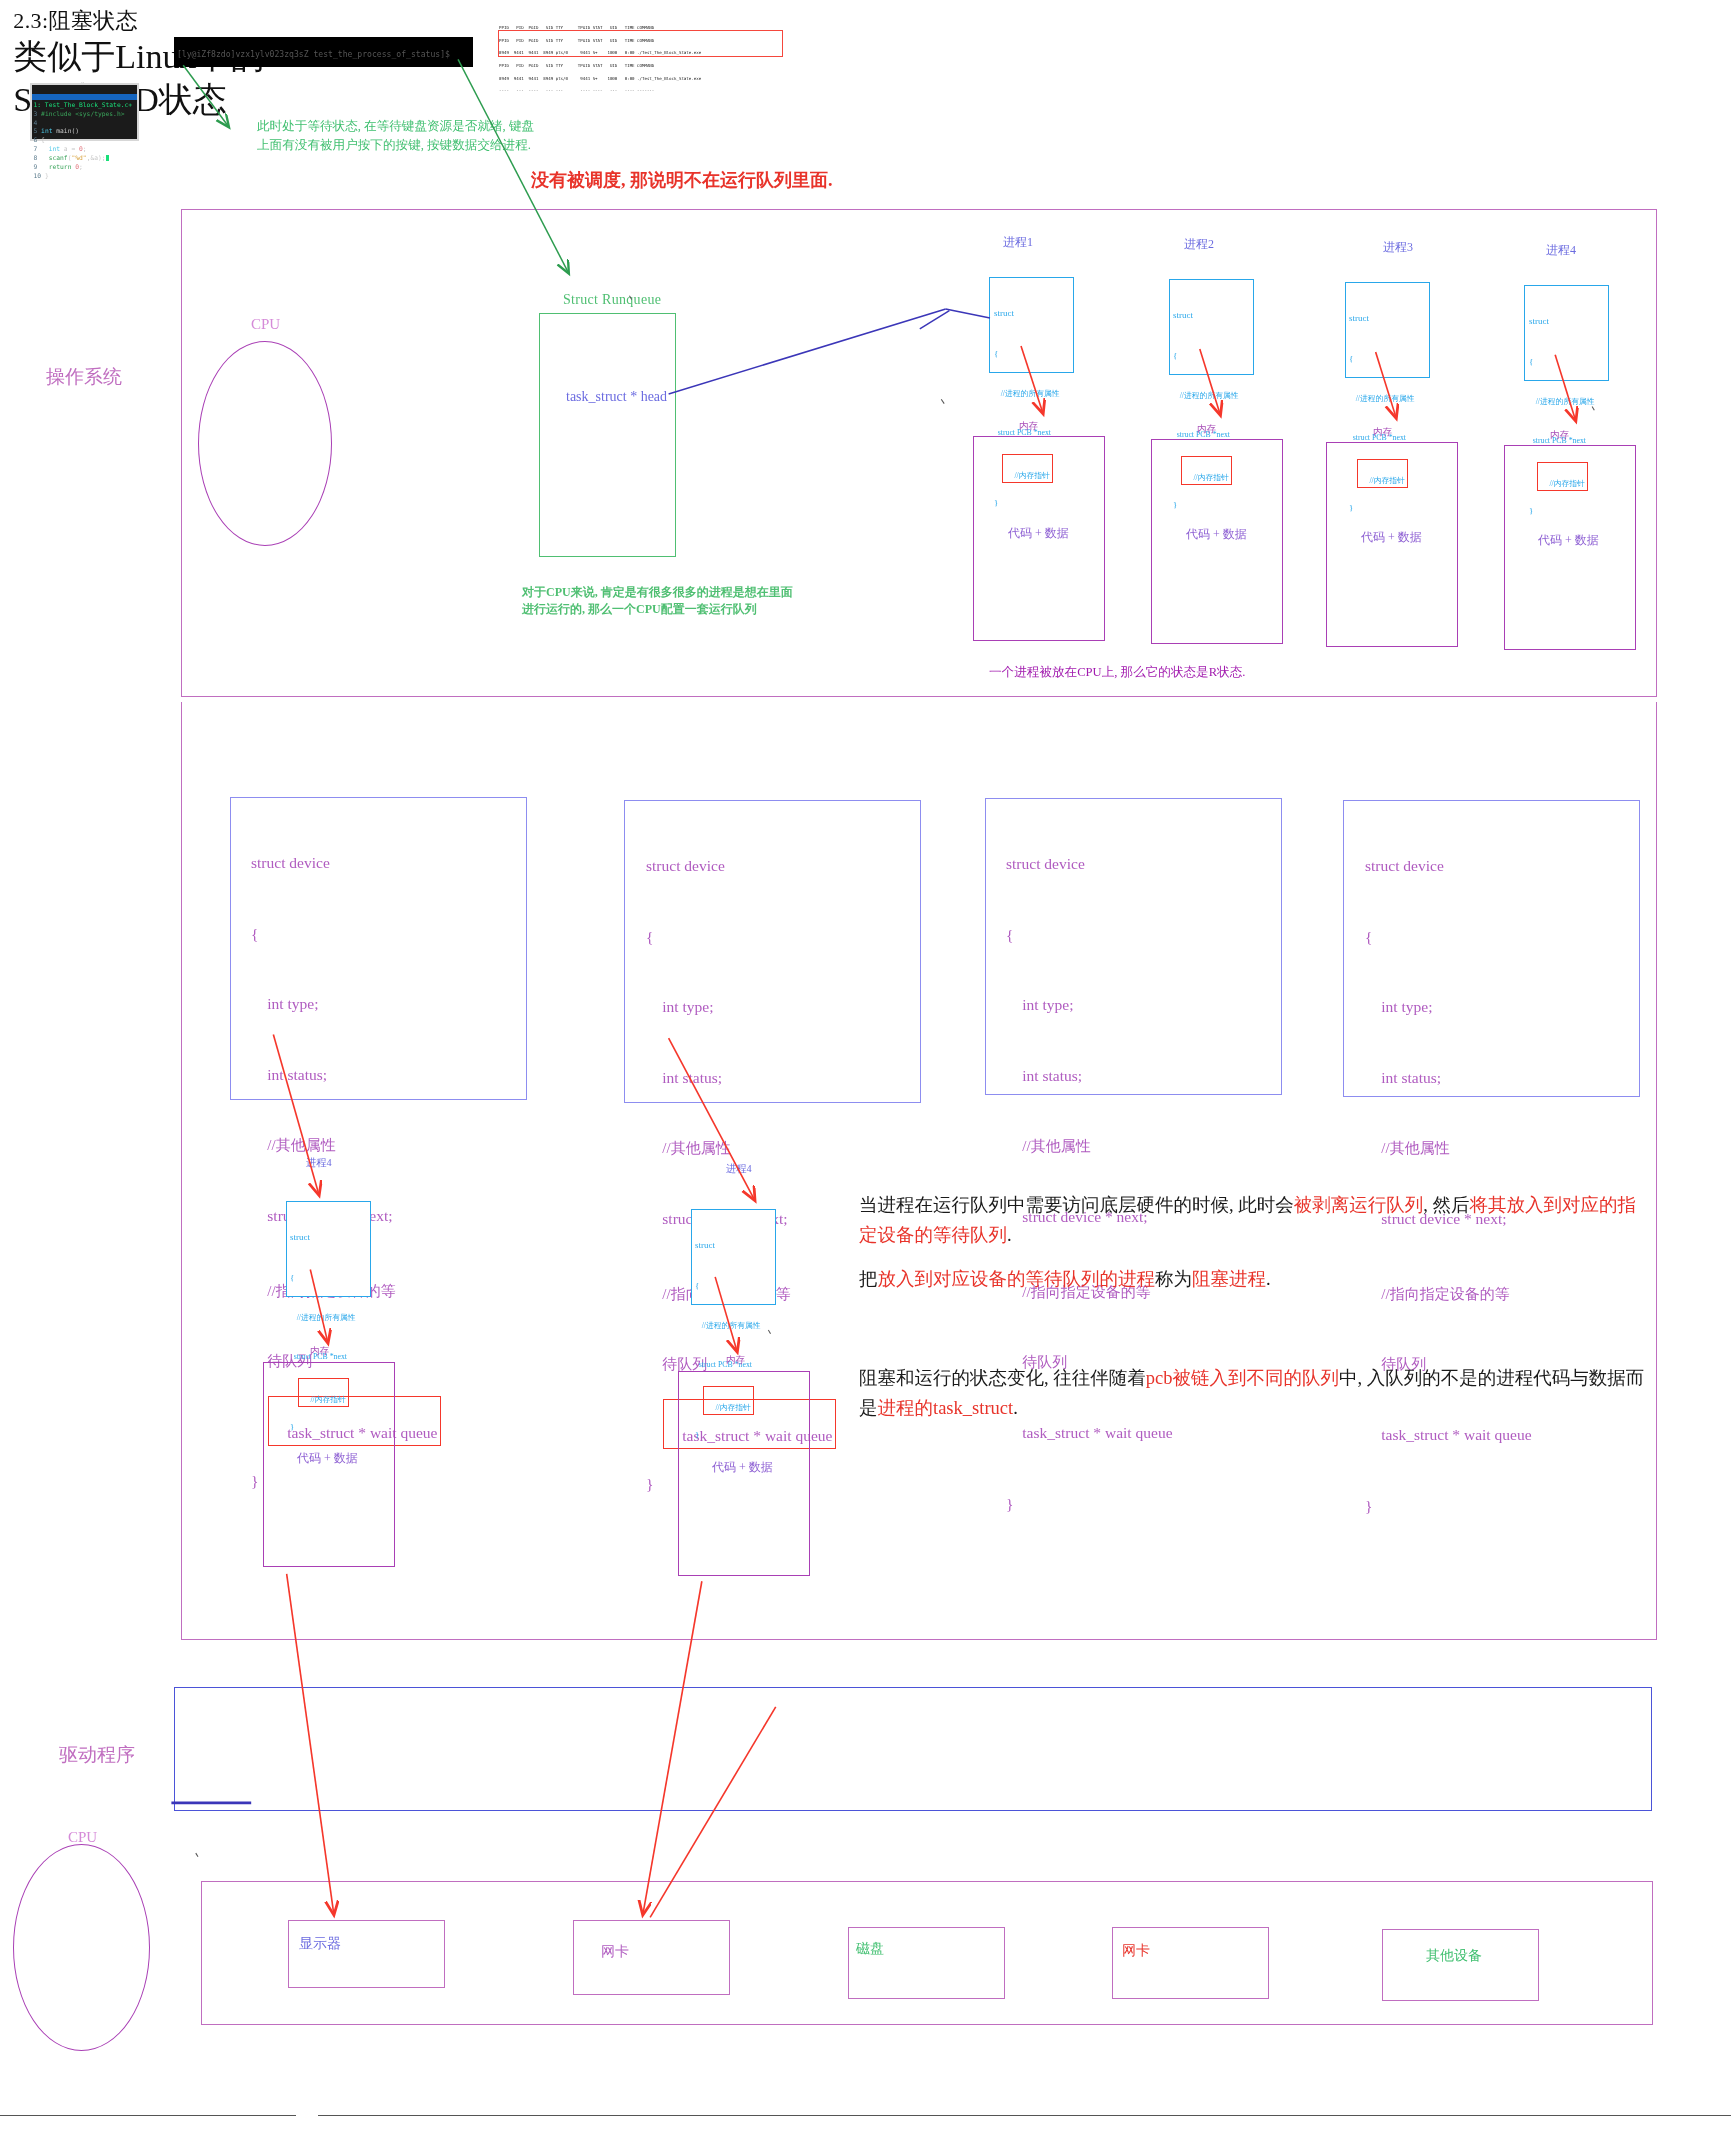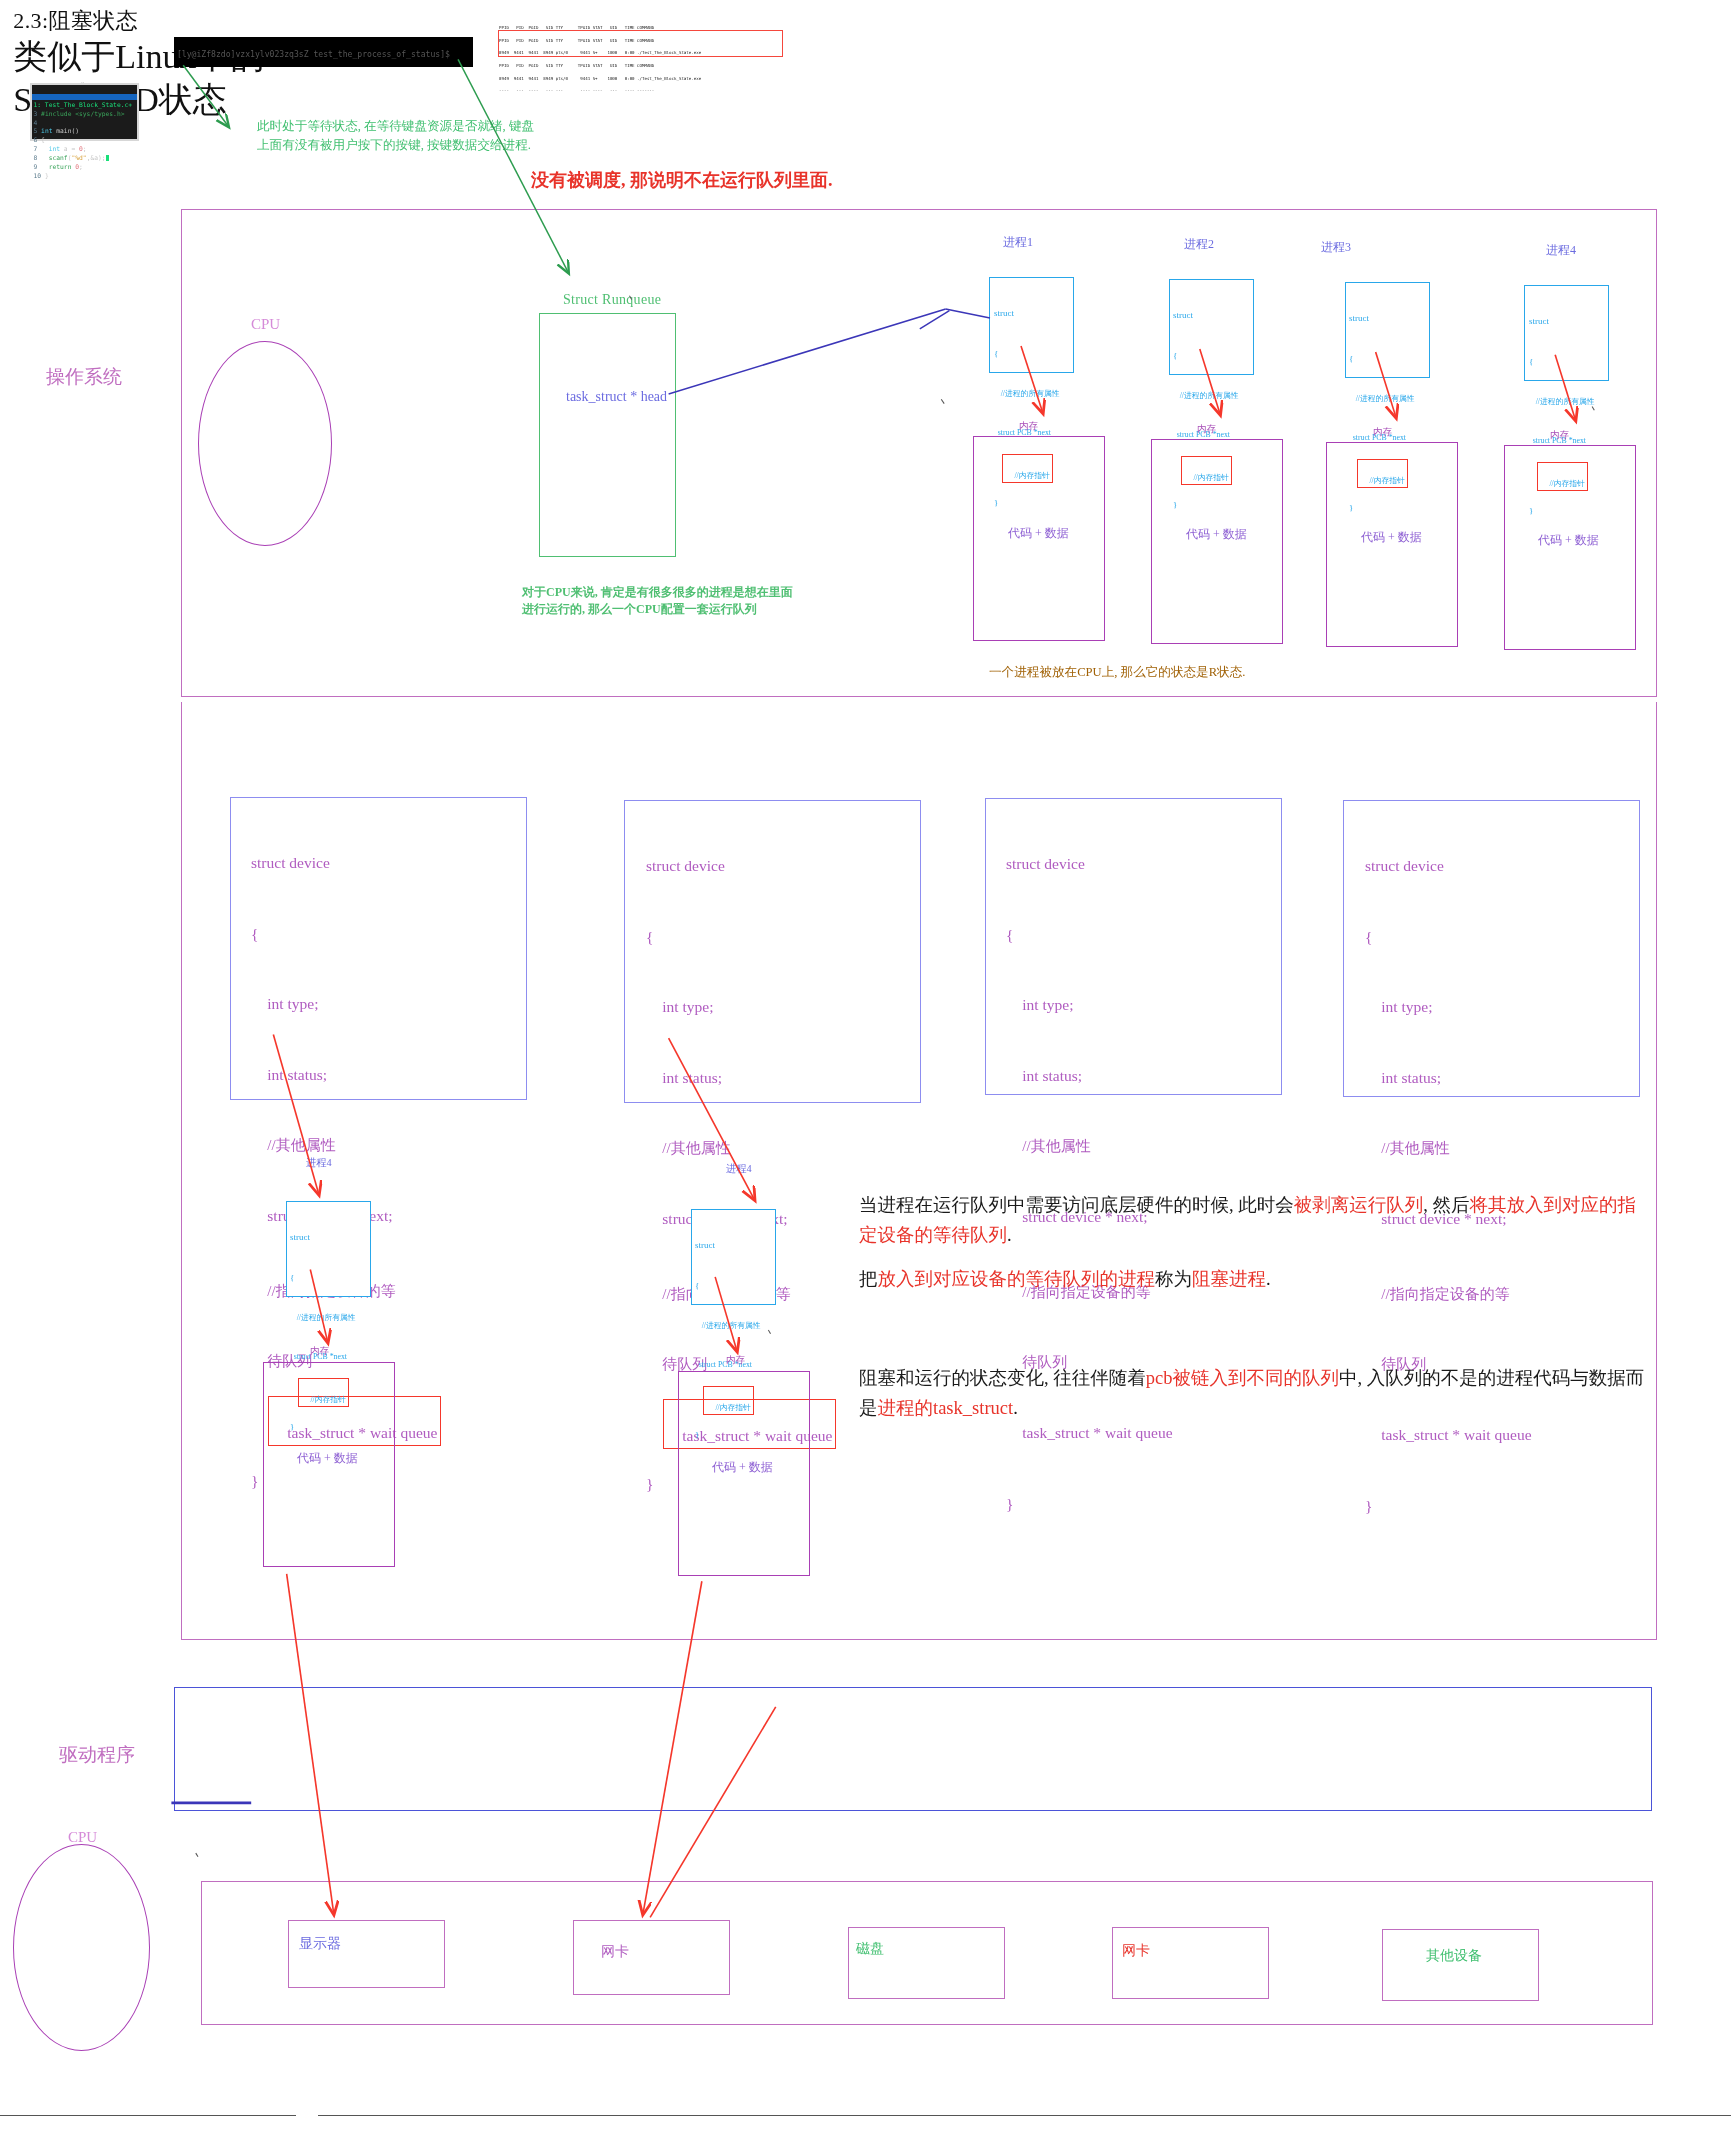--- a/index.html
+++ b/index.html
@@ -67,21 +67,21 @@
 
   
   .t { white-space:pre; }
   .proc-label   { color:#6b6be0; font-size:12px; }
   .mem-label    { color:#a84fb8; font-size:9.6px; }
   .struct-txt   { color:#29a7ea; font-size:9px; line-height:1.5; white-space:pre; }
   .struct-txt .cn { font-size:7.8px; }
   .mem-body     { color:#8d5fd3; font-size:12px; }
   .dev-txt      { color:#b05cc0; font-size:15.5px; line-height:1.52; white-space:pre; }
   .dev-txt .cn  { font-size:15px; }
-  .pink-txt     { color:#a16207;text-align:center; }
+  .pink-txt     { color:#a21caf;text-align:center; }
   .sec-label    { color:#c06ec0; font-size:19px; }
   .cpu-label    { color:#d58ad8; font-size:15px; }
   .struct-rq    { color:#4fbf72; font-size:14px; letter-spacing:0.3px; }
   .taskhead     { color:#6b6be0; font-size:14px; }
 
   .note-green { color:#3fbf6f; font-size:12.6px; line-height:1.5; white-space:pre; }
   .note-red-b { color:#e8332a; font-size:18px; font-weight:bold; }
   .note-sm-g  { color:#4fbf72; font-size:12px; line-height:1.45; white-space:pre;font-weight:bold; }
   .note-blk   { color:#1a1a1a; font-size:18.5px; line-height:1.62; }
   .note-blk .r{ color:#e8332a; }
@@ -171,21 +171,21 @@
   <div class="cn" style="padding-left:6.7px">//进程的所有属性</div>
   <div style="padding-left:3.7px;font-size:7.8px">struct PCB *next</div>
   <div class="redbox" style="margin:2.2px 0 0 3.7px;display:inline-block;padding:0 2.2px">
     <span class="cn">//内存指针</span></div>
   <div>}</div>
 </div>
 <div class="abs mem-label t" style="left:1197px; top:423px;">内存</div>
 <div class="abs box-mem" style="left:1151px; top:439px; width:132px; height:205px;"></div>
 <div class="abs mem-body t" style="left:1186px; top:526px;">代码 + 数据</div>
 
-<div class="abs proc-label t" style="left:1321px; top:239px;">进程3</div>
+<div class="abs proc-label t" style="left:1383px; top:239px;">进程3</div>
 <div class="abs box-pcb" style="left:1345px; top:282px; width:85px; height:96px;"></div>
 <div class="abs struct-txt" style="left:1349px; top:285px; width:81px;">
   <div>struct</div>
   <div>{</div>
   <div class="cn" style="padding-left:6.7px">//进程的所有属性</div>
   <div style="padding-left:3.7px;font-size:7.8px">struct PCB *next</div>
   <div class="redbox" style="margin:2.2px 0 0 3.7px;display:inline-block;padding:0 2.2px">
     <span class="cn">//内存指针</span></div>
   <div>}</div>
 </div>

